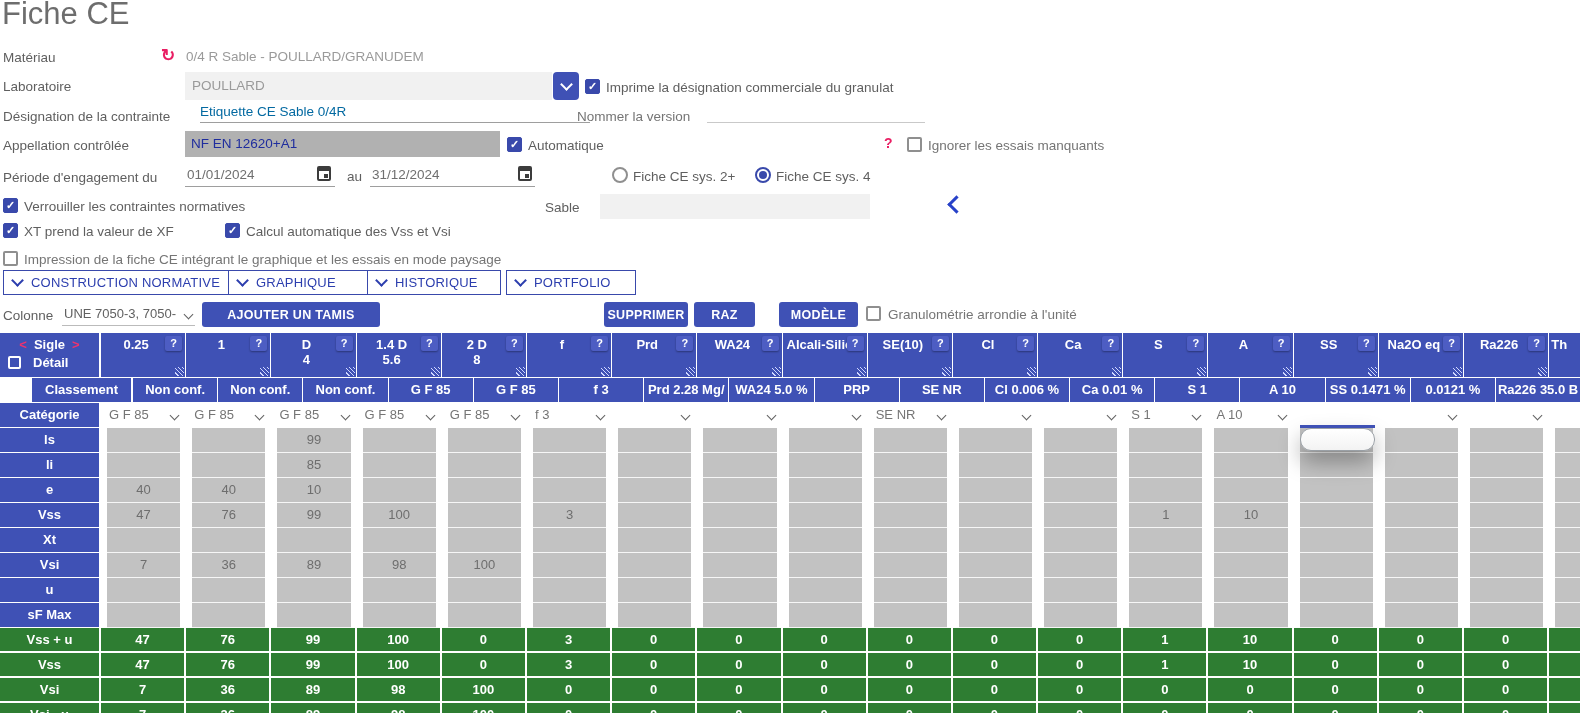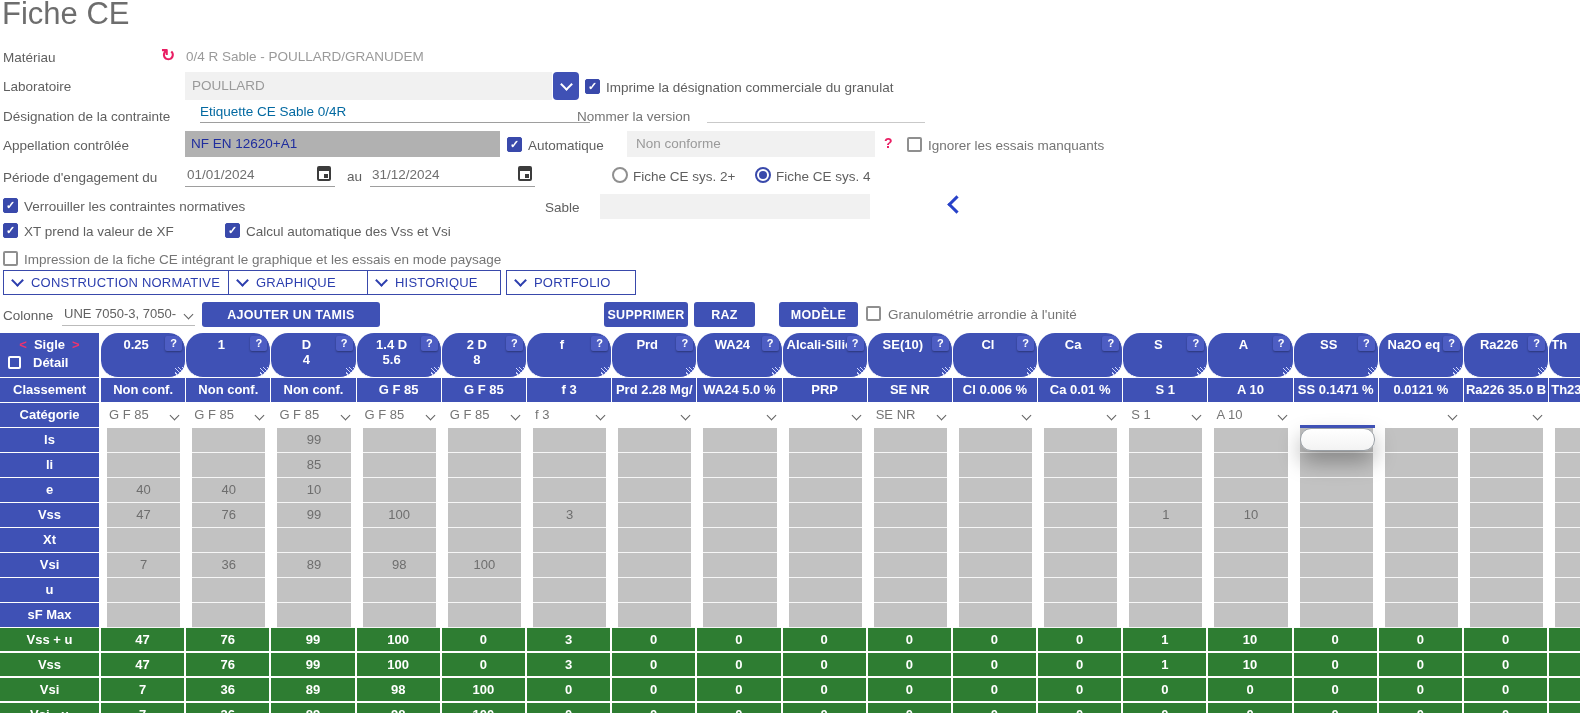--- a/index.html
+++ b/index.html
@@ -43,21 +43,21 @@
       font-size:13px;padding:3px 16px 16px 2px;white-space:nowrap;overflow:hidden;}
   .colsel .cv{position:absolute;right:3px;top:8px;color:#616161;}
   
   .ce-table{position:absolute;left:0;top:333px;width:1580px;height:380px;overflow:hidden;
       font-size:13px;}
   .trow{display:flex;width:1640px;}
   .tc{box-sizing:border-box;flex:0 0 auto;position:relative;white-space:nowrap;overflow:hidden;}
   .lblc{width:101px;background:#3f51b5;color:#fff;font-weight:bold;text-align:center;
       border-right:2px solid #fff;border-bottom:1px solid #fff;}
   .hc{width:85.2px;background:#3f51b5;color:#fff;font-weight:bold;border-right:1px solid #fff;
-      border-bottom:1px solid #fff;text-align:center;padding:4px 18px 0 4px;line-height:15px;font-size:13px;border-radius:17px;}
+      border-bottom:1px solid #fff;text-align:center;padding:4px 18px 0 4px;line-height:15px;font-size:13px;}
   .help{position:absolute;right:3px;top:3px;width:17px;height:15px;background:#4d5dc3;border-radius:2px;
       color:#fff;font-size:11px;line-height:15px;text-align:center;font-weight:bold;
       box-shadow:0 1px 2px rgba(0,0,0,.35);}
   .rsz{position:absolute;right:1px;bottom:1px;width:9px;height:9px;
       background:repeating-linear-gradient(45deg,transparent 0 2px,#cfd6ff 2px 3px);}
   .clsc{width:85.2px;background:#3f51b5;color:#fff;font-weight:bold;text-align:center;
       line-height:24px;border-right:1px solid #fff;border-bottom:1px solid #fff;}
   .catc{width:85.2px;background:#fff;color:#757575;padding:0 20px 0 8px;line-height:24px;}
   .catc .cv{position:absolute;right:8px;top:9px;color:#616161;}
   .gwrap{width:85.2px;}
@@ -97,21 +97,20 @@
   <span class="cb on" style="left:585px;top:79px">✓</span>
   <div class="flabel" style="left:606px;top:80px">Imprime la désignation commerciale du granulat</div>
 
   <div class="finput underline" style="left:200px;top:100px;width:390px;height:23px;line-height:23px;color:#0369a1">Etiquette CE Sable 0/4R</div>
   <div class="flabel muted" style="left:577px;top:109px">Nommer la version</div>
   <div class="finput underline-light" style="left:707px;top:101px;width:218px;height:22px"></div>
 
   <div class="finput" style="left:185px;top:131px;width:315px;height:26px;line-height:26px;background:#b1b1b1;color:#1f2d9e;padding-left:6px">NF EN 12620+A1</div>
   <span class="cb on" style="left:507px;top:137px">✓</span>
   <div class="flabel" style="left:528px;top:138px">Automatique</div>
-  <div class="finput fill graytxt" style="left:627px;top:131px;width:248px;height:26px;line-height:26px;padding-left:9px">Non conforme</div>
   <span class="helpmark" style="left:884px;top:135px">?</span>
   <span class="cb off" style="left:907px;top:137px"></span>
   <div class="flabel muted" style="left:928px;top:138px">Ignorer les essais manquants</div>
 
   <div class="finput underline" style="left:185px;top:162px;width:150px;height:25px;line-height:25px;color:#6f6f6f;padding-left:2px">01/01/2024</div>
   <span class="cal" style="left:317px;top:166px"></span>
   <div class="flabel" style="left:347px;top:169px">au</div>
   <div class="finput underline" style="left:370px;top:162px;width:165px;height:25px;line-height:25px;color:#6f6f6f;padding-left:2px">31/12/2024</div>
   <span class="cal" style="left:518px;top:166px"></span>
   <span class="radio" style="left:612px;top:167px"></span>
@@ -261,21 +260,21 @@
         <div class="tc hc">
           <div>Ra226</div>
           <div class="help">?</div>
           <div class="rsz"></div>
         </div>
         <div class="tc hc" style="text-align: left; padding-left: 2px;">
           <div>Th</div>
         </div>
       </div>
       <div class="trow" style="height: 25px;">
-        <div class="tc lblc" style="line-height: 24px;">Classement</div>
+        <div class="tc lblc" style="line-height: 24px; margin-left: 32px;">Classement</div>
         <div class="tc clsc">Non conf.</div>
         <div class="tc clsc">Non conf.</div>
         <div class="tc clsc">Non conf.</div>
         <div class="tc clsc">G F 85</div>
         <div class="tc clsc">G F 85</div>
         <div class="tc clsc">f 3</div>
         <div class="tc clsc">Prd 2.28 Mg/</div>
         <div class="tc clsc">WA24 5.0 %</div>
         <div class="tc clsc">PRP</div>
         <div class="tc clsc">SE NR</div>

